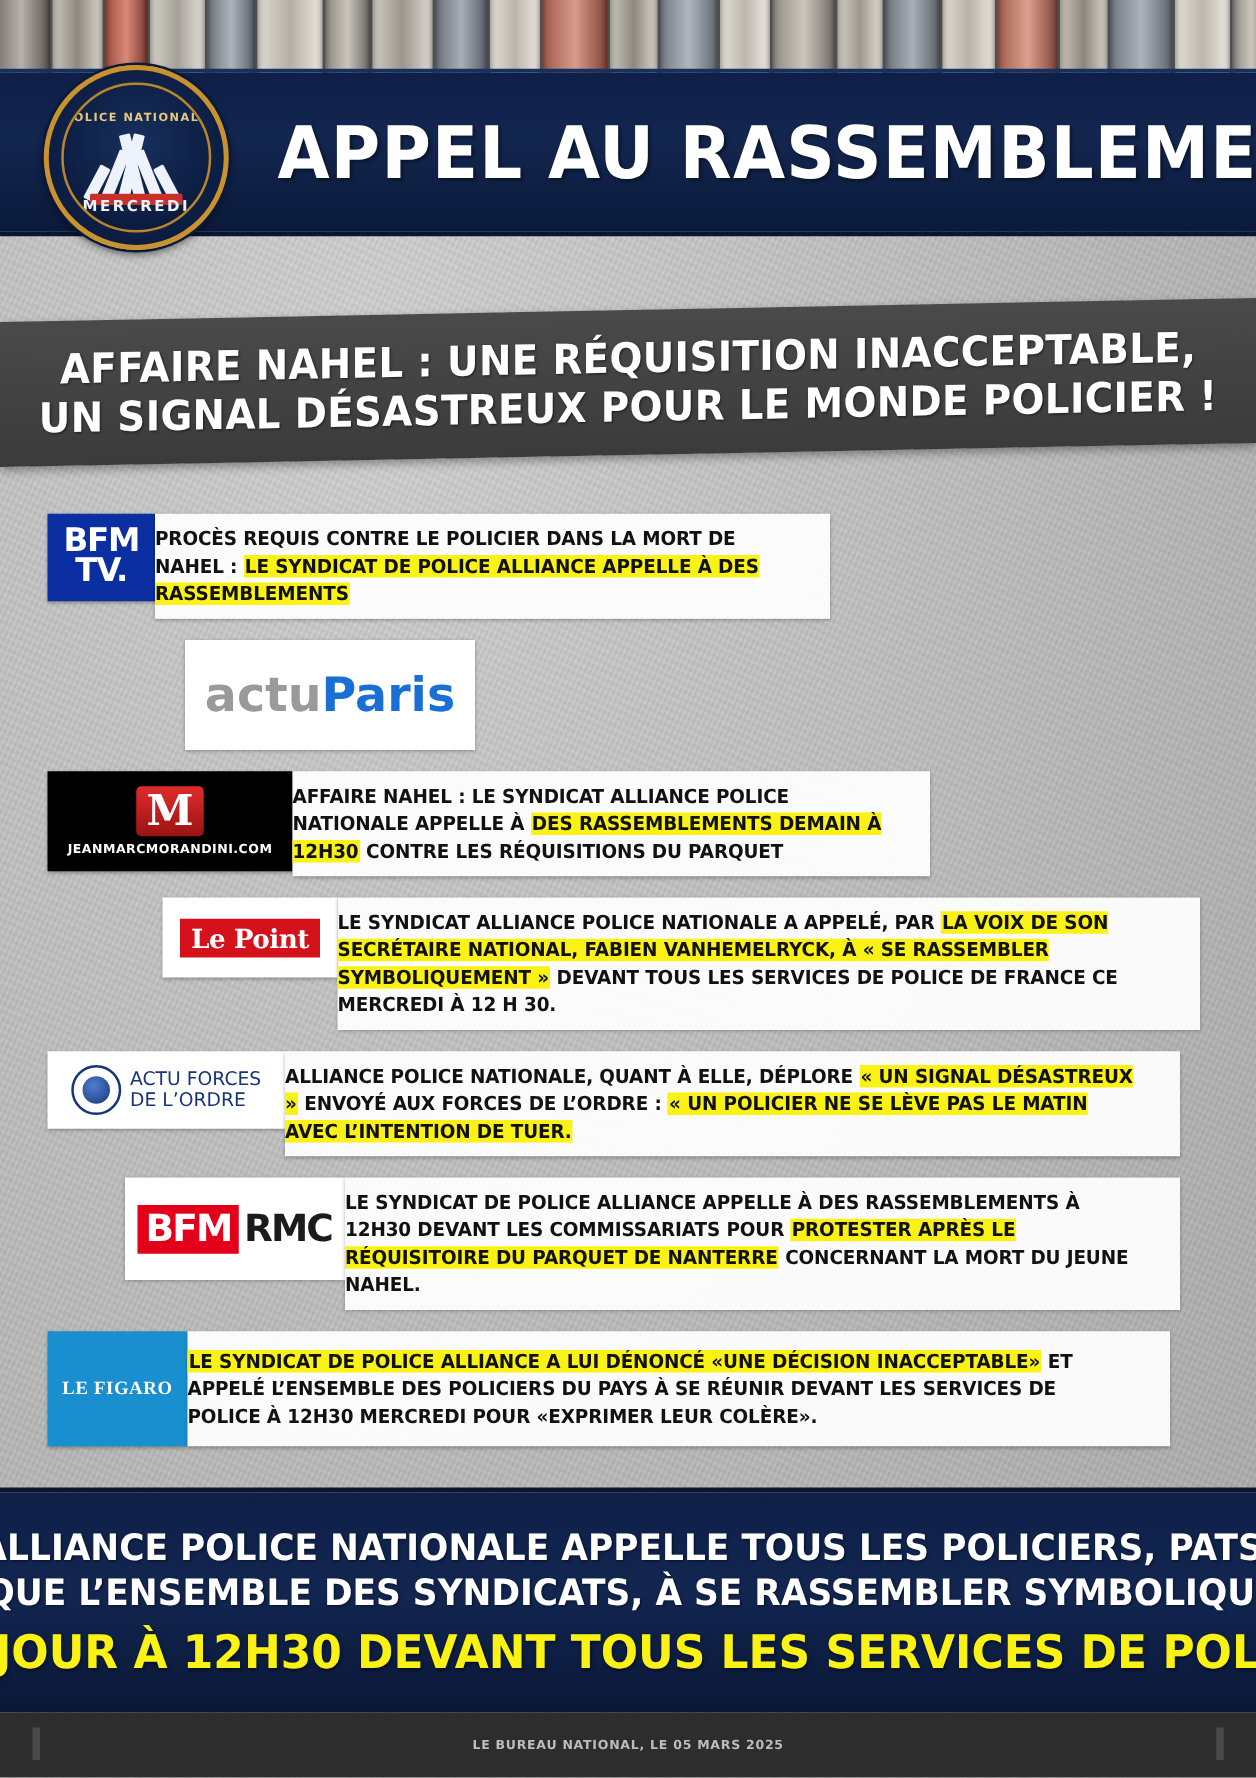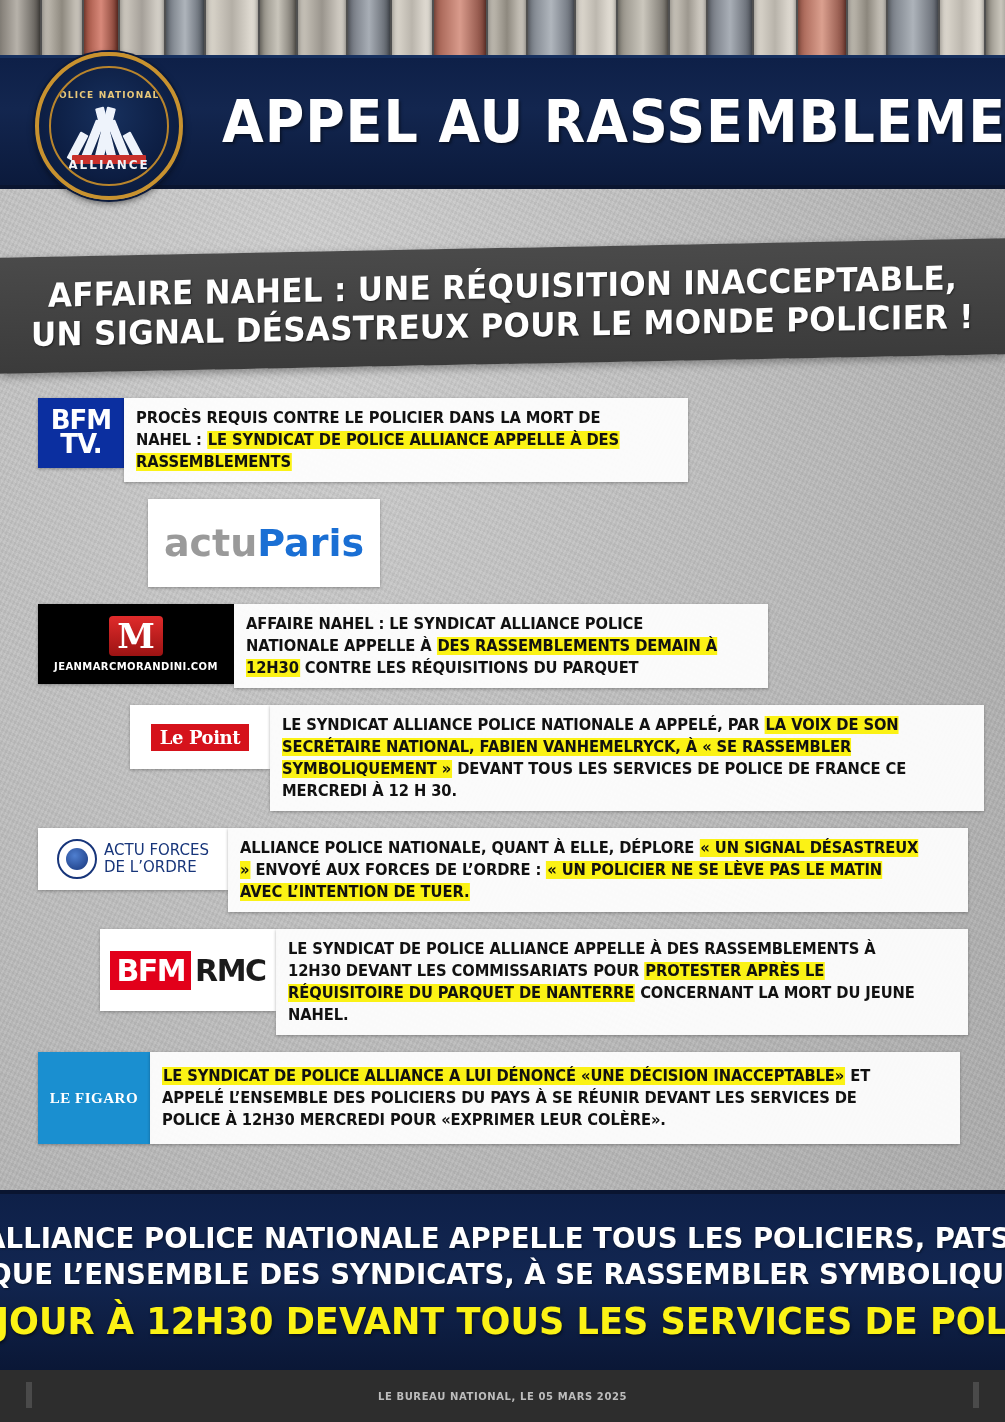--- a/index.html
+++ b/index.html
@@ -104,32 +104,32 @@
     transform:skewY(-1.1deg);
   }
   .subtitle-inner div{
     color:#fff;font-family:"DejaVu Sans", sans-serif;font-weight:bold;
     font-size:33px;line-height:1.18;letter-spacing:.3px;
     transform:scaleX(.94);white-space:nowrap;
     text-shadow:1px 1px 2px rgba(0,0,0,.5);
   }
 
   
-  .rows{position:absolute;top:398px;left:0;width:1005px;}
+  .rows{position:absolute;top:411px;left:0;width:1005px;}
   .row{
     display:flex;align-items:stretch;margin-bottom:17px;position:relative;
   }
   .logo-cell{
     background:#fff;display:flex;align-items:center;justify-content:center;
     box-shadow:0 1px 3px rgba(0,0,0,.3);flex:none;
   }
   .text-cell{
     background:rgba(255,255,255,.93);
     display:flex;align-items:center;
-    padding:9px 12px;
+    padding:9px 0;
     box-shadow:0 1px 3px rgba(0,0,0,.3);
   }
   .text-cell p{
     margin:0;font-family:"DejaVu Sans", sans-serif;font-weight:bold;
     font-size:15.5px;line-height:1.42;color:#111;
     transform:scaleX(.95);transform-origin:left center;
     letter-spacing:-.1px;
   }
   mark{background:#fbf215;color:#111;padding:0 1px;}
 
@@ -158,21 +158,21 @@
     align-items:center;justify-content:center;}
   .morandini .mlogo{
     width:54px;height:40px;background:linear-gradient(180deg,#e02b2b,#9c1313);
     color:#fff;font-family:"DejaVu Serif",serif;font-weight:bold;font-size:34px;
     display:flex;align-items:center;justify-content:center;border-radius:4px;line-height:1;}
   .morandini .mtxt{color:#fff;font-size:10px;font-family:"DejaVu Sans",sans-serif;
     font-weight:bold;letter-spacing:.4px;margin-top:5px;}
 
   .lepoint{width:140px;height:64px;display:flex;align-items:center;justify-content:center;}
   .lepoint span{background:#d5121b;color:#fff;font-family:"DejaVu Serif",serif;
-    font-weight:bold;font-size:18px;padding:3px 9px;letter-spacing:-.4px;}
+    font-weight:bold;font-size:21px;padding:3px 9px;letter-spacing:-.4px;}
 
   .afo{width:190px;height:62px;display:flex;align-items:center;justify-content:center;gap:7px;}
   .afo .badge{width:36px;height:36px;border-radius:50%;background:#fff;border:2px solid #17357a;
     display:flex;align-items:center;justify-content:center;}
   .afo .badge i{width:22px;height:22px;border-radius:50%;
     background:radial-gradient(circle at 40% 35%,#4f7fd0,#17357a);display:block;}
   .afo .t{font-family:"DejaVu Sans",sans-serif;font-weight:normal;line-height:1.05;}
   .afo .t .t1{color:#17357a;font-size:15px;}
   .afo .t .t2{color:#17357a;font-size:15px;}
 
@@ -254,21 +254,21 @@
       <div class="logo-top-text">POLICE NATIONALE</div>
       <div class="logo-chevrons">
         <i style="left:0px;  height:30px; transform:rotate(28deg);"></i>
         <i style="left:14px; height:42px; transform:rotate(22deg);"></i>
         <i style="left:28px; height:54px; transform:rotate(14deg);"></i>
         <i style="left:42px; height:54px; transform:rotate(-14deg);"></i>
         <i style="left:56px; height:42px; transform:rotate(-22deg);"></i>
         <i style="left:70px; height:30px; transform:rotate(-28deg);"></i>
       </div>
       <div class="logo-red"></div>
-      <div class="logo-bottom-text">ALLIANCE</div>
+      <div class="logo-bottom-text">MERCREDI</div>
     </div>
   </div>
 
   <div class="subtitle-band"></div>
   <div class="subtitle-inner">
     <div>AFFAIRE NAHEL : UNE RÉQUISITION INACCEPTABLE,</div>
     <div>UN SIGNAL DÉSASTREUX POUR LE MONDE POLICIER !</div>
   </div>
 
   <div class="rows">

